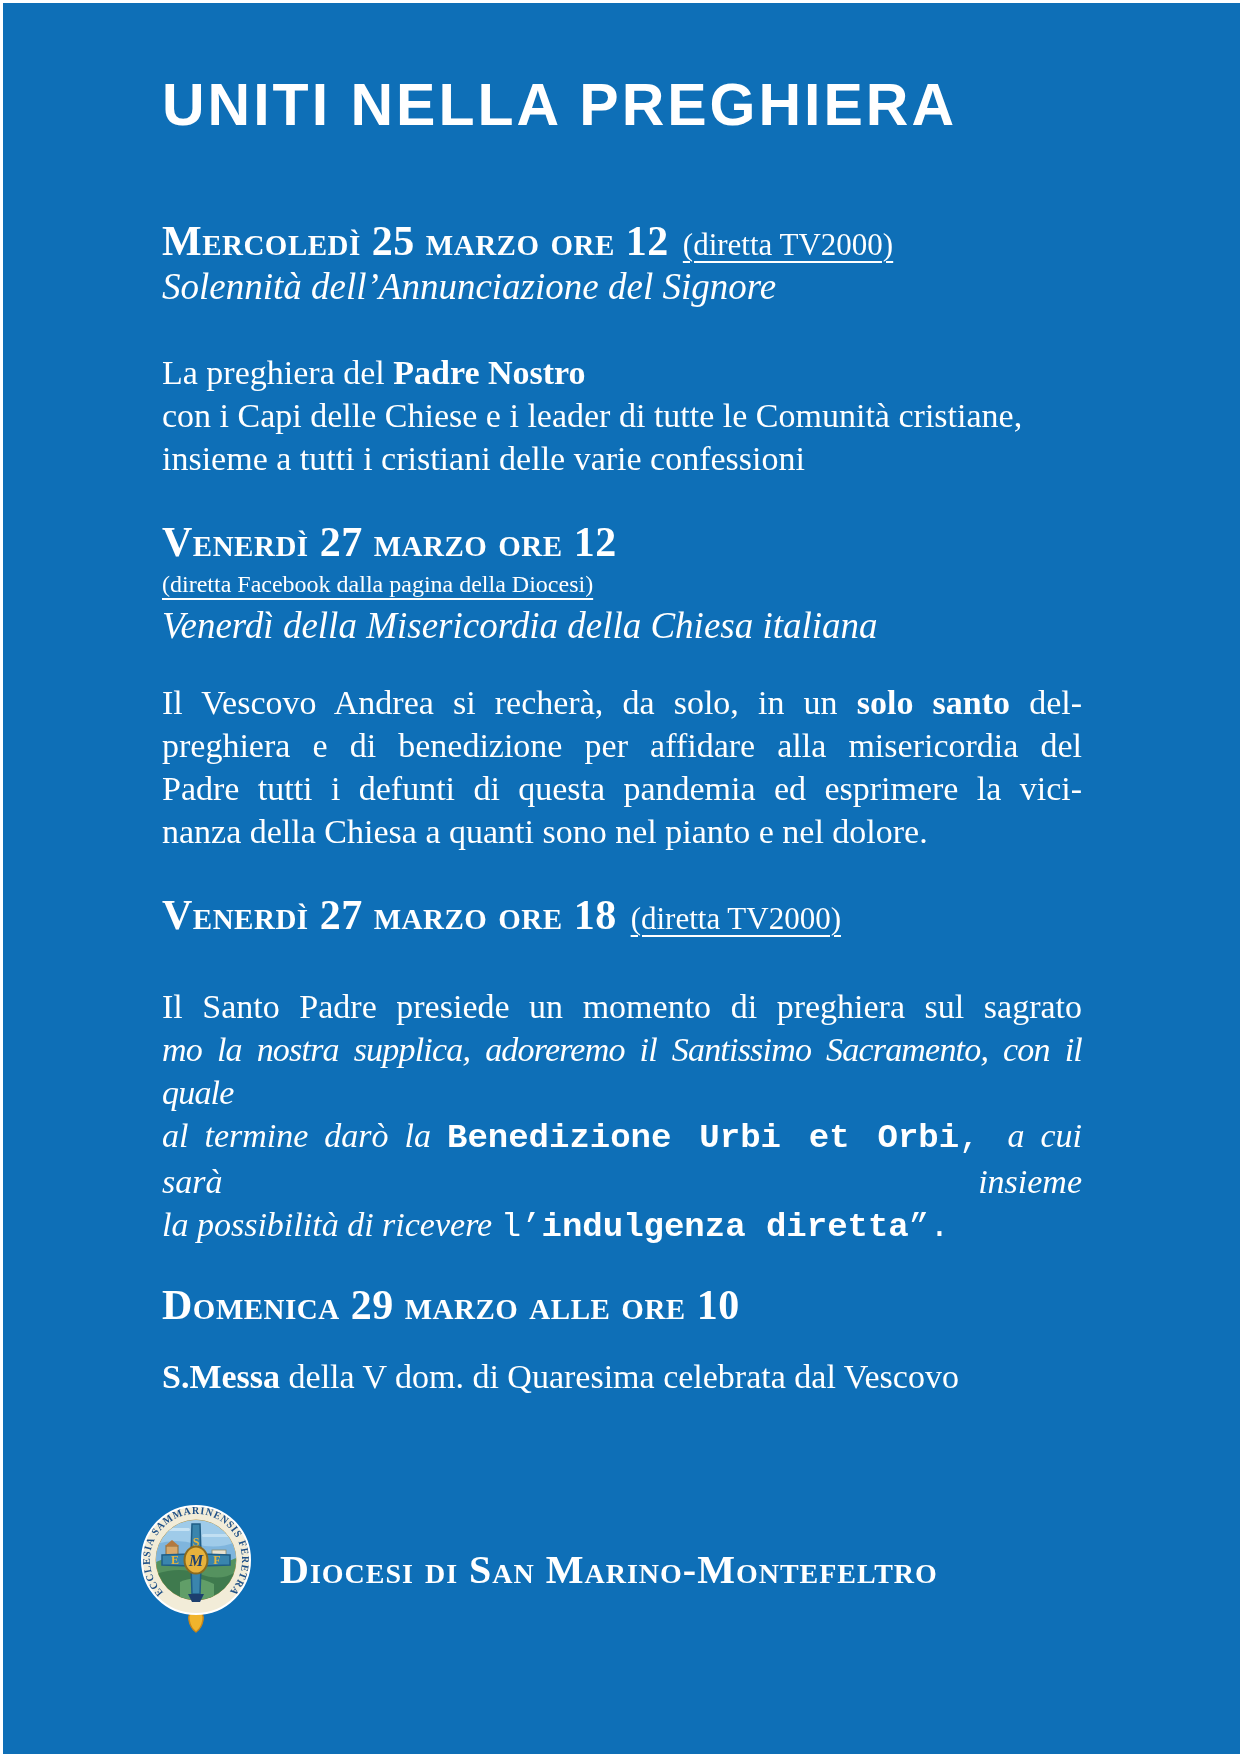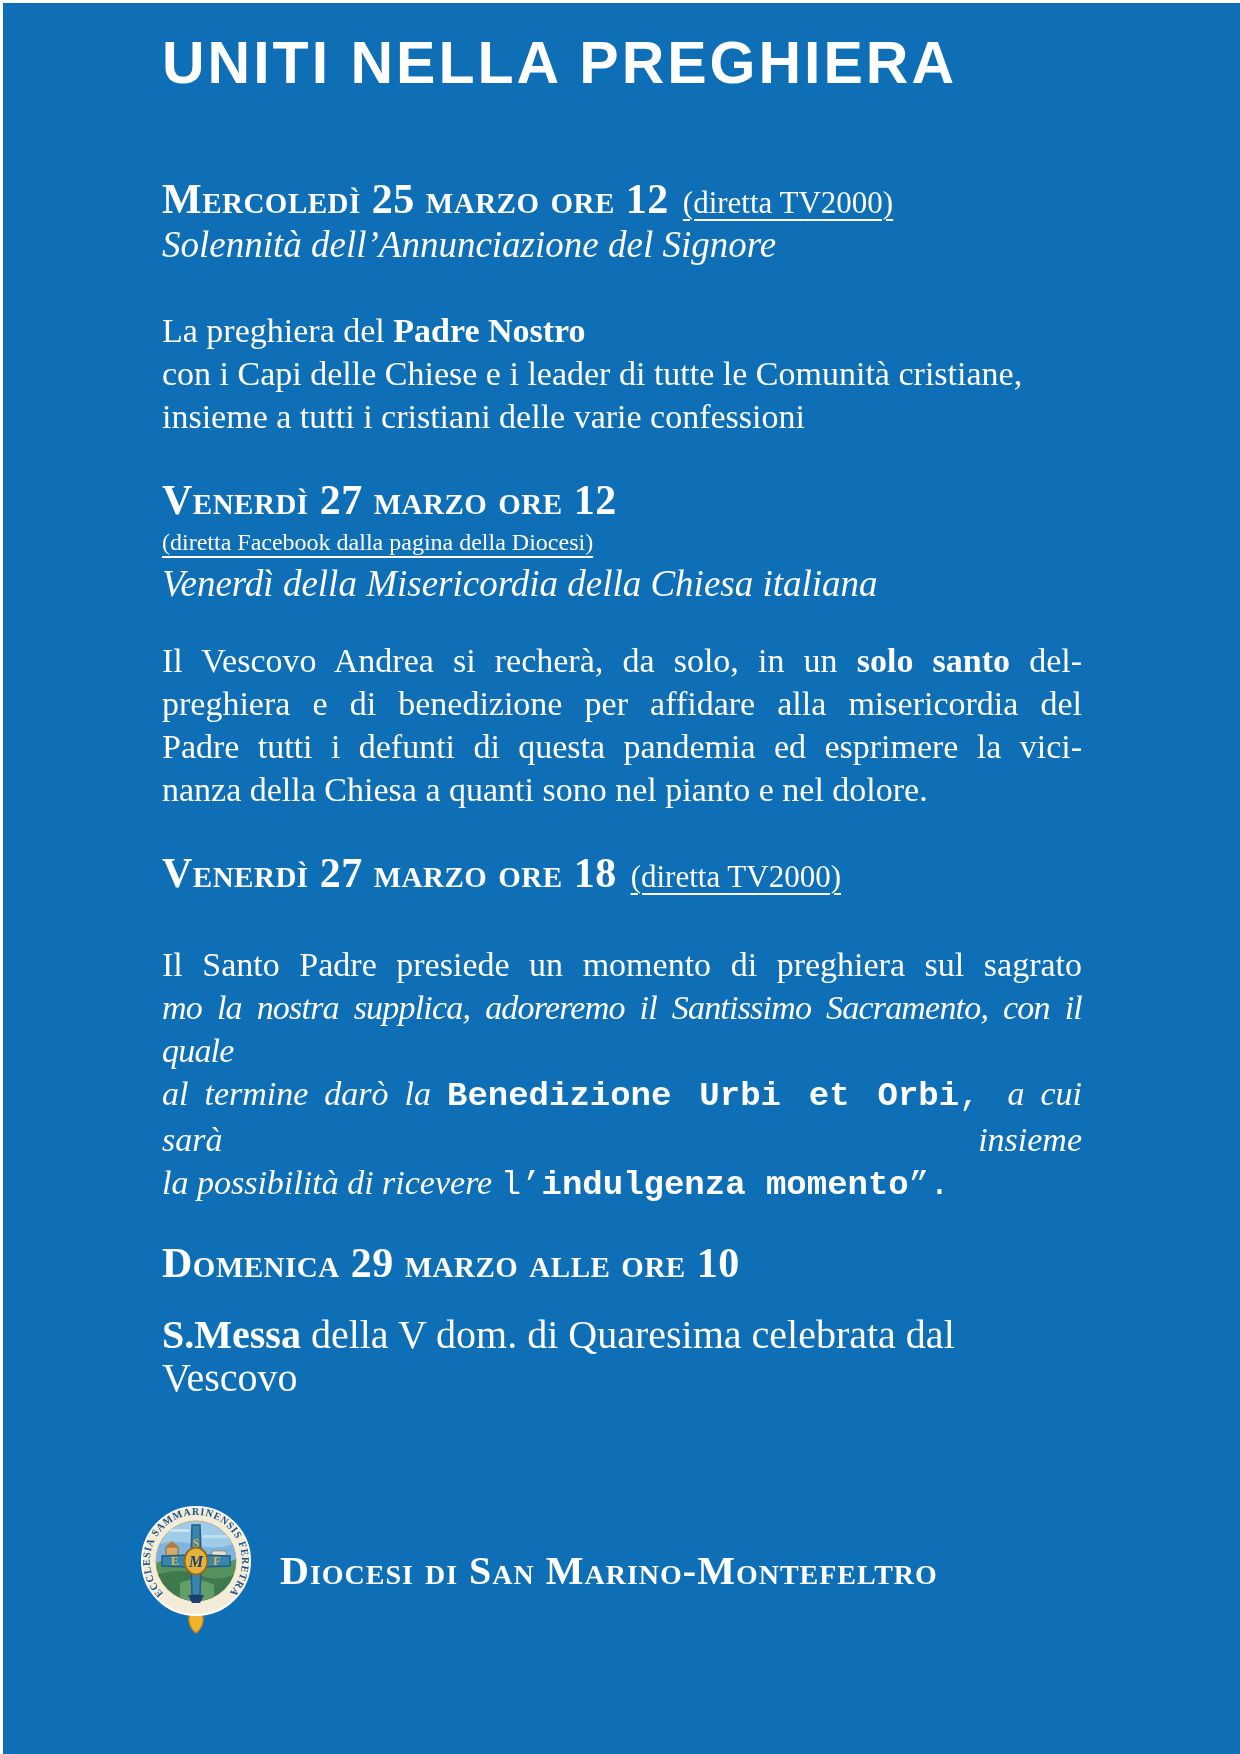--- a/index.html
+++ b/index.html
@@ -10,21 +10,21 @@
     box-shadow: inset 3px 3px 0 0 #ffffff;
     overflow:hidden;
     color:#ffffff;
     font-family:"Liberation Serif", serif;
   }
   .content{
     padding:0 158px 0 162px; 
   }
   .title{
     margin:0;
-    padding-top:32px;
+    padding-top:74px;
     font-family:"Liberation Sans", sans-serif;
     font-weight:bold;
     font-size:59px;
     line-height:62px;
     letter-spacing:3px;
     color:#ffffff;
   }
   .h-date{
     font-weight:bold;
     font-size:42px;
@@ -62,21 +62,21 @@
   .bb1{margin-top:42px;}
   .para{font-size:34px;line-height:43px;}
   .p1m{margin-top:33px;}
   .p2m{margin-top:44px;}
   .jline{
     text-align:justify;
     text-align-last:justify;
   }
   .jline.last{text-align-last:left;}
   .tight{letter-spacing:-0.8px;}
-  .smessa{margin-top:28px;font-size:40px;line-height:43px;}
+  .smessa{margin-top:28px;font-size:34px;line-height:43px;}
   b{font-weight:bold;}
   .it{font-style:italic;}
   .rm{font-style:normal;font-family:Liberation Mono, monospace;}
   .footer{
     margin-top:106px;
     padding-left:140px;
     display:flex;
     align-items:flex-start;
   }
   .seal{display:block;flex:0 0 auto;}
@@ -118,21 +118,21 @@
       <div class="jline">Padre tutti i defunti di questa pandemia ed esprimere la vici-</div>
       <div class="jline last">nanza della Chiesa a quanti sono nel pianto e nel dolore.</div>
     </div>
 
     <div class="h-date h3m"><span>Venerdì 27 marzo ore 18</span><span class="live-note inline-note">(diretta TV2000)</span></div>
 
     <div class="para p2m">
       <div class="jline">Il Santo Padre presiede un momento di preghiera sul sagrato</div>
       <div class="jline tight it">mo la nostra supplica, adoreremo il Santissimo Sacramento, con il quale</div>
       <div class="jline"><span class="it">al termine darò la </span><b class="rm">Benedizione Urbi et Orbi</b><span class="rm">, </span><span class="it">a cui sarà insieme</span></div>
-      <div class="jline last"><span class="it">la possibilità di ricevere </span><span class="rm">l’</span><b class="rm">indulgenza momento</b><span class="rm">”.</span></div>
+      <div class="jline last"><span class="it">la possibilità di ricevere </span><span class="rm">l’</span><b class="rm">indulgenza diretta</b><span class="rm">”.</span></div>
     </div>
 
     <div class="h-date h4m">Domenica 29 marzo alle ore 10</div>
 
     <div class="smessa"><b>S.Messa</b><span> della V dom. di Quaresima celebrata dal Vescovo</span></div>
   </div>
 
   <div class="footer">
     <svg class="seal" width="112" height="130" viewBox="0 0 112 130">
       <defs>

